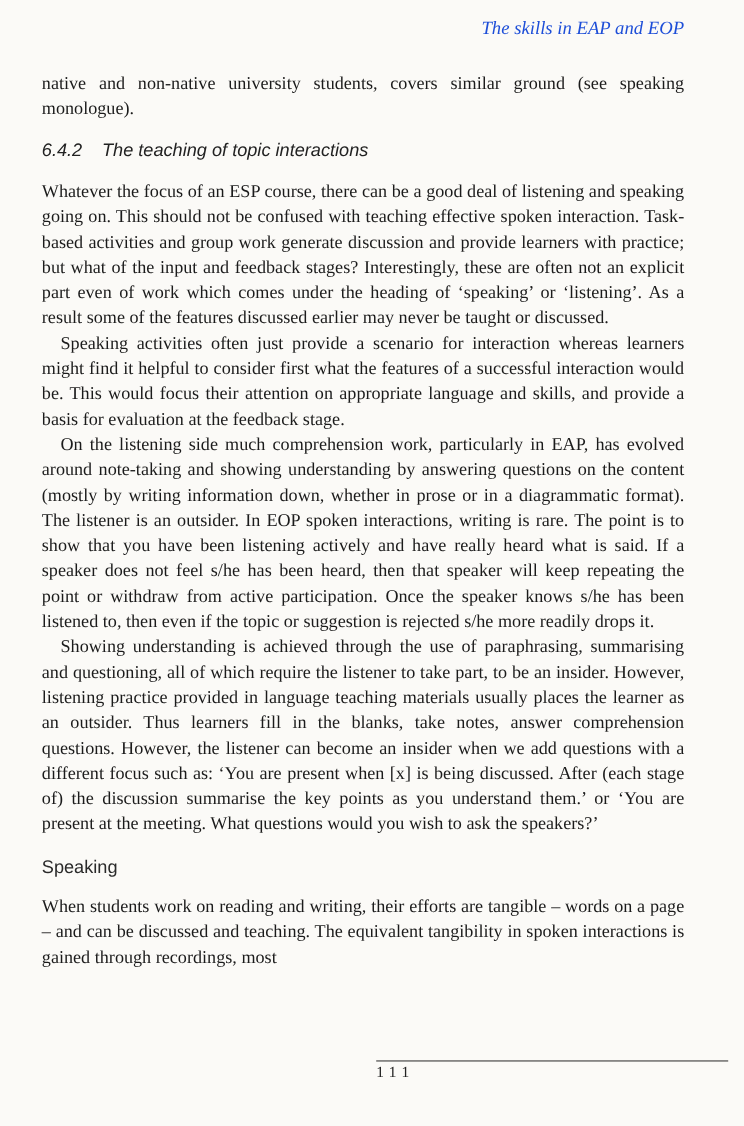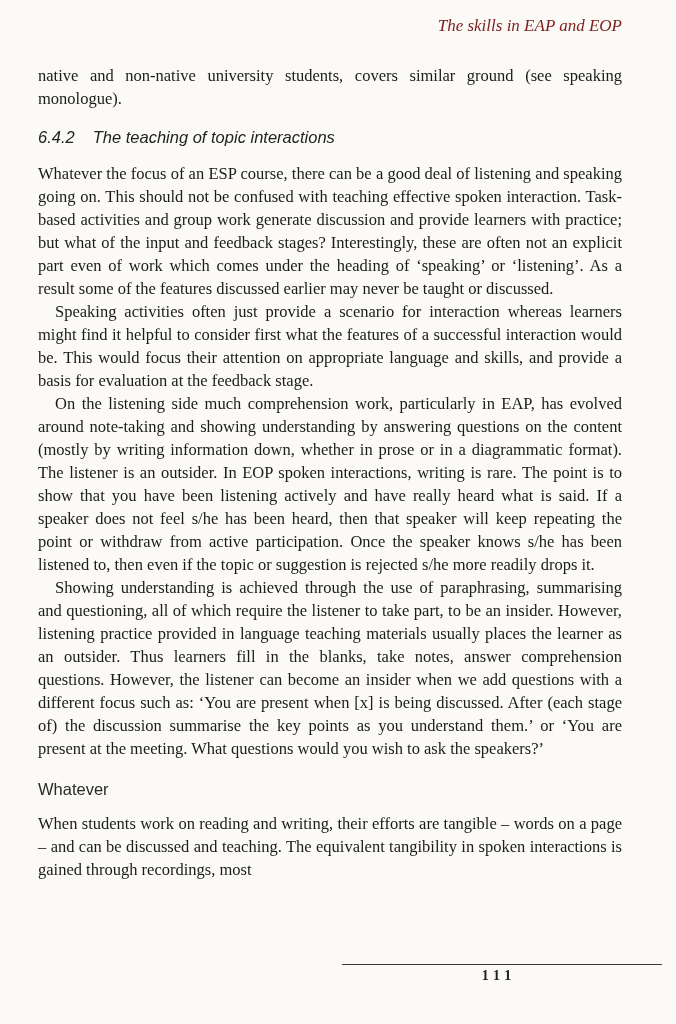--- a/index.html
+++ b/index.html
@@ -18,21 +18,21 @@
     position: relative;
     width: 676px;
     height: 1024px;
     padding: 16px 54px 0 38px;
   }
   .running-head {
     text-align: right;
     font-style: italic;
     font-size: 17px;
     margin-bottom: 28px;
-    color: #7f1d1d;
+    color: #1d4ed8;
   }
   p.body {
     font-size: 16.5px;
     line-height: 23px;
     text-align: justify;
     color: #1b1b1b;
   }
   p.opening {
     margin-bottom: 18px;
   }
@@ -58,22 +58,21 @@
     color: #2a2a2a;
     margin: 20px 0 13px 0;
   }
   .footer {
     position: absolute;
     top: 964px;
     right: 14px;
     width: 320px;
     border-top: 1px solid #3a3a3a;
     padding-top: 3px;
-    text-align: center;
-    font-weight: bold;
+    text-align: left;
   }
   .page-number {
     font-size: 14px;
     letter-spacing: 5px;
     color: #222;
     padding-right: 6px;
   }
 </style>
 </head>
 <body>
@@ -89,21 +88,21 @@
   </h2>
 
   <p class="body">Whatever the focus of an ESP course, there can be a good deal of listening and speaking going on. This should not be confused with teaching effective spoken interaction. Task-based activities and group work generate discussion and provide learners with practice; but what of the input and feedback stages? Interestingly, these are often not an explicit part even of work which comes under the heading of ‘speaking’ or ‘listening’. As a result some of the features discussed earlier may never be taught or discussed.</p>
 
   <p class="body indent">Speaking activities often just provide a scenario for interaction whereas learners might find it helpful to consider first what the features of a successful interaction would be. This would focus their attention on appropriate language and skills, and provide a basis for evaluation at the feedback stage.</p>
 
   <p class="body indent">On the listening side much comprehension work, particularly in EAP, has evolved around note-taking and showing understanding by answering questions on the content (mostly by writing information down, whether in prose or in a diagrammatic format). The listener is an outsider. In EOP spoken interactions, writing is rare. The point is to show that you have been listening actively and have really heard what is said. If a speaker does not feel s/he has been heard, then that speaker will keep repeating the point or withdraw from active participation. Once the speaker knows s/he has been listened to, then even if the topic or suggestion is rejected s/he more readily drops it.</p>
 
   <p class="body indent">Showing understanding is achieved through the use of paraphrasing, summarising and questioning, all of which require the listener to take part, to be an insider. However, listening practice provided in language teaching materials usually places the learner as an outsider. Thus learners fill in the blanks, take notes, answer comprehension questions. However, the listener can become an insider when we add questions with a different focus such as: ‘You are present when [x] is being discussed. After (each stage of) the discussion summarise the key points as you understand them.’ or ‘You are present at the meeting. What questions would you wish to ask the speakers?’</p>
 
-  <h3 class="subheading">Whatever</h3>
+  <h3 class="subheading">Speaking</h3>
 
   <p class="body">When students work on reading and writing, their efforts are tangible – words on a page – and can be discussed and teaching. The equivalent tangibility in spoken interactions is gained through recordings, most</p>
 
   <div class="footer">
     <div class="page-number">111</div>
   </div>
 
 </div>
 
 </body></html>

